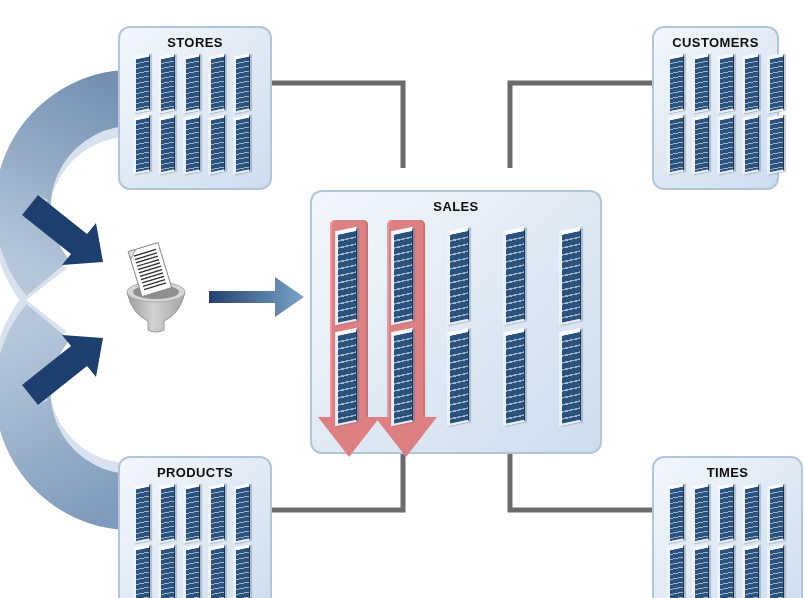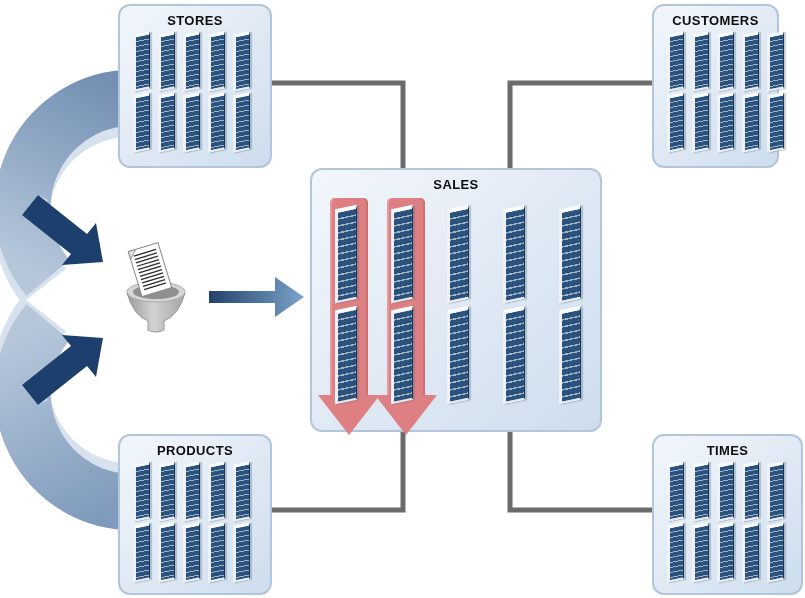--- a/index.html
+++ b/index.html
@@ -7,20 +7,21 @@
     position:relative;width:805px;height:598px;background:#ffffff;
     font-family:"Liberation Sans",sans-serif;overflow:hidden;
   }
   svg.decor{position:absolute;left:0;top:0;z-index:1;}
 
   
   .box{
     position:absolute;z-index:2;box-sizing:border-box;
     border:2px solid #b2c5d9;border-radius:12px;
     background:linear-gradient(135deg,#f2f7fc 0%,#e2ebf5 45%,#cdddee 100%);
+    margin-top:22px;
   }
   .box .title{
     position:absolute;top:7px;left:0;right:0;text-align:center;
     font-weight:bold;font-size:13px;letter-spacing:.4px;color:#0d0d0d;
   }
   #box-stores   {left:118px;top:4px;  width:154px;height:164px;}
   #box-customers{left:652px;top:4px;  width:127px;height:164px;}
   #box-sales    {left:310px;top:168px;width:292px;height:264px;}
   #box-products {left:118px;top:434px;width:154px;height:161px;}
   #box-times    {left:652px;top:434px;width:151px;height:161px;}

